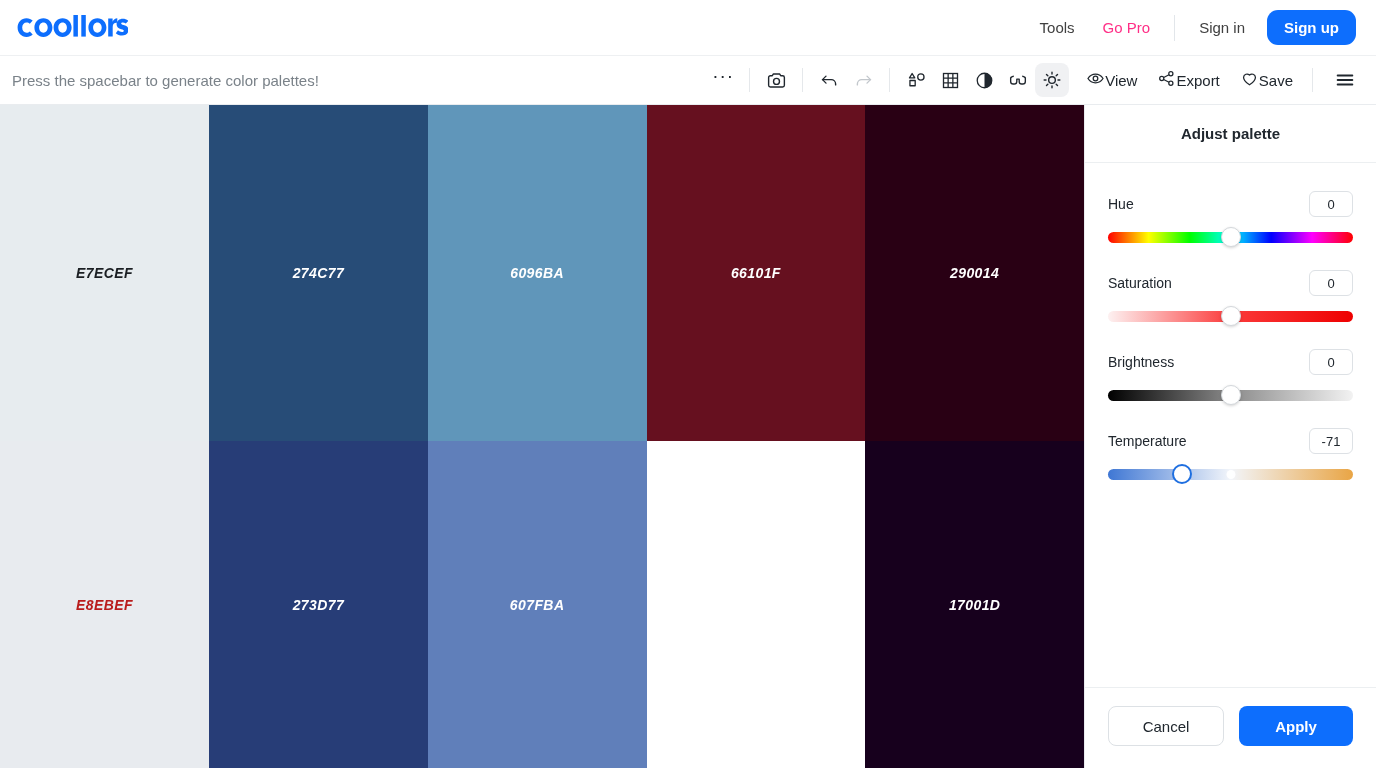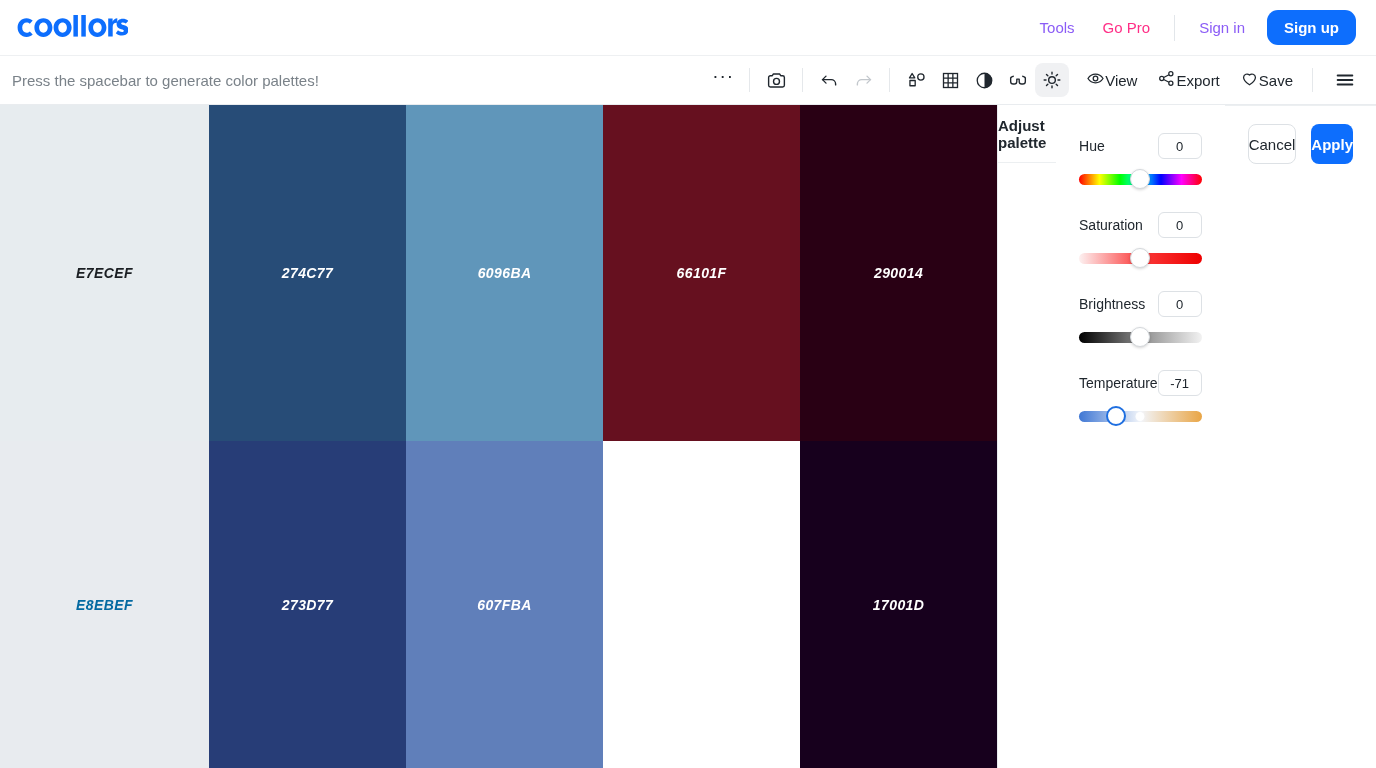--- a/index.html
+++ b/index.html
@@ -17,21 +17,21 @@
     padding:0 20px 0 16px;
     background:#fff;
   }
   .logo {
     font-size:25px; font-weight:bold; color:#0d6efd;
     letter-spacing:-0.6px; display:flex; align-items:center;
   }
   .logo svg { display:block; }
   .nav-right { margin-left:auto; display:flex; align-items:center; gap:0; }
   .nav-link {
-    font-size:15px; color:#8b5cf6; padding:0 14px;
+    font-size:15px; color:#404040; padding:0 14px;
     cursor:pointer; white-space:nowrap;
   }
   .nav-link.pro { color:#ff2e86; }
   .nav-sep { width:1px; height:26px; background:#e2e6ea; margin:0 10px; }
   .btn-signup {
     background:#0d6efd; color:#fff; font-size:15px; font-weight:bold;
     border:none; border-radius:11px; padding:9px 17px; cursor:pointer;
     margin-left:8px;
   }
 
@@ -80,21 +80,21 @@
   .hex {
     font-size:14px; font-weight:bold; letter-spacing:0.4px;
     user-select:none;
   }
   .col.neutral .cell { justify-content:center; }
   .col.neutral .cell.top { flex:0 0 336px; }
 
   
   .panel {
     flex:0 0 292px; background:#fff;
-    display:flex; 
+    display:flex; flex-direction:column;
     border-left:1px solid #e9ecef;
   }
   .panel-head {
     height:58px; flex:0 0 58px;
     display:flex; align-items:center; justify-content:center;
     font-size:15px; font-weight:bold; color:#20272e;
     border-bottom:1px solid #eceff1;
   }
   .panel-body { flex:1 1 auto; padding:28px 23px 0 23px; overflow:hidden; }
   .ctrl { margin-bottom:23px; }
@@ -285,21 +285,21 @@
   </div>
 
   <div class="main">
 
     <div class="palette">
 
       <div class="col neutral">
         <div class="cell top" style="background: rgb(231, 236, 239); color: rgb(27, 31, 35);">
           <span class="hex">E7ECEF</span>
         </div>
-        <div class="cell bottom" style="background: rgb(232, 235, 239); color: #0369a1;">
+        <div class="cell bottom" style="background: rgb(232, 235, 239); color: #b91c1c;">
           <span class="hex">E8EBEF</span>
         </div>
       </div>
 
       <div class="col hue">
         <div class="cell top" style="background: rgb(39, 76, 119); color: rgb(255, 255, 255);">
           <span class="hex">274C77</span>
         </div>
         <div class="cell bottom" style="background: rgb(39, 61, 119); color: rgb(255, 255, 255);">
           <span class="hex">273D77</span>

